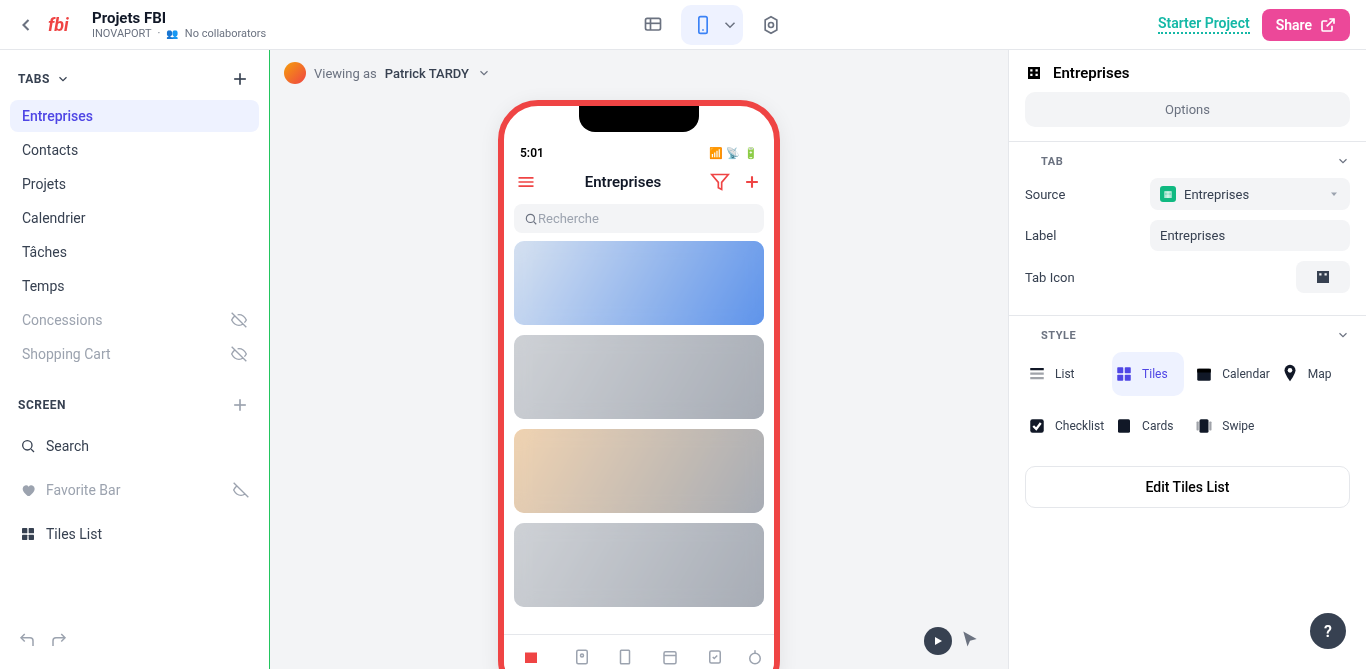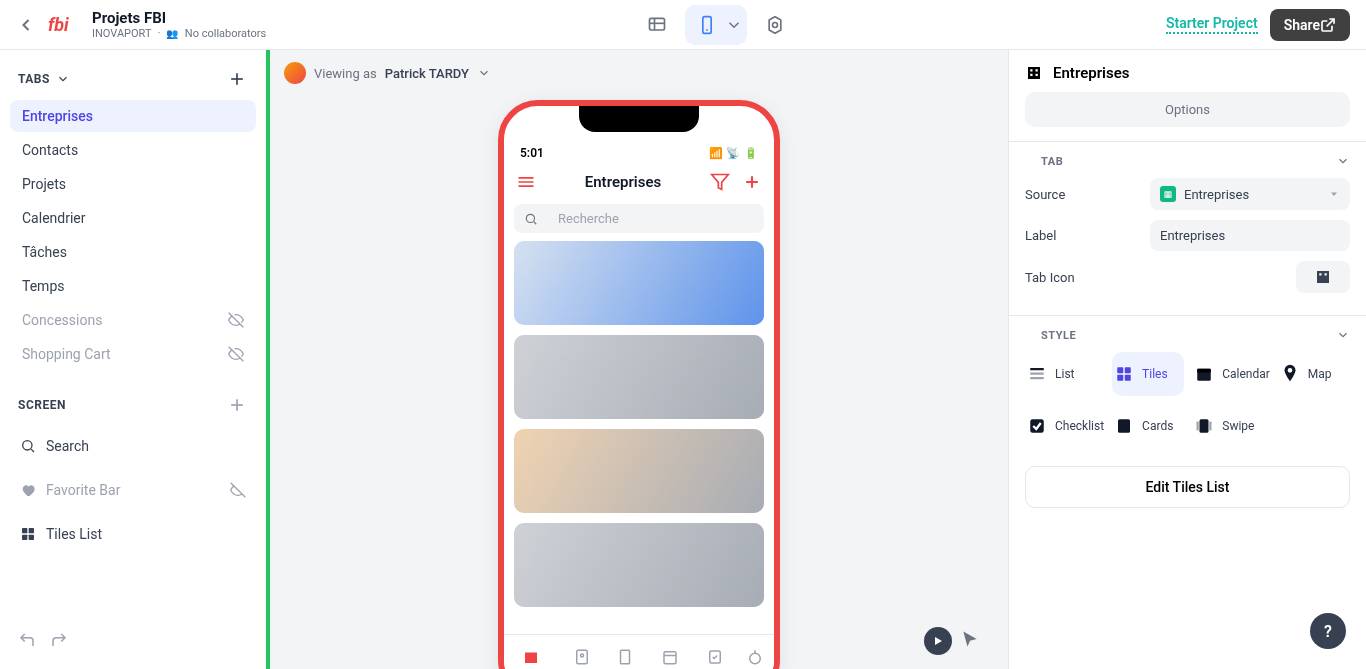--- a/index.html
+++ b/index.html
@@ -14,26 +14,26 @@
 .project-sub { font-size: 11px; color: #6b7280; display: flex; align-items: center; gap: 6px; }
 .collab-icon { font-size: 10px; }
 .center-controls { margin-left: auto; margin-right: auto; display: flex; gap: 8px; align-items: center; }
 .ctrl-btn { width: 40px; height: 36px; border: none; background: transparent; border-radius: 8px; display: flex; align-items: center; justify-content: center; color: #6b7280; cursor:pointer; }
 .ctrl-btn svg { width: 20px; height: 20px; }
 .phone-selector { display: flex; align-items: center; background: #eef2ff; border-radius: 10px; padding: 4px 4px; }
 .phone-selector .ctrl-btn { color: #3b82f6; background: transparent; width: 36px; height: 32px; }
 .phone-selector .chev { width: 18px; color: #6b7280; }
 .right-actions { display: flex; align-items: center; gap: 12px; }
 .starter-link { color: #14b8a6; font-weight: 600; font-size: 14px; cursor:pointer; border-bottom: 2px dotted #14b8a6; padding-bottom:1px;}
-.share-btn { background: #404040; color: #fff; border: none; border-radius: 8px; padding: 8px 14px; font-size: 14px; font-weight: 600; display: flex; align-items: center; cursor:pointer; }
+.share-btn { background: #ec4899; color: #fff; border: none; border-radius: 8px; padding: 8px 14px; font-size: 14px; font-weight: 600; display: flex; align-items: center; gap: 8px; cursor:pointer; }
 
 .main { flex: 1; display: flex; min-height: 0; }
 
 
-.sidebar { width: 270px; border-right: 4px solid #22c55e; padding: 12px 10px; display:flex; flex-direction:column; }
+.sidebar { width: 270px; border-right: 1px solid #22c55e; padding: 12px 10px; display:flex; flex-direction:column; }
 .section-header { display: flex; align-items: center; justify-content: space-between; padding: 6px 8px 10px; }
 .section-title { font-size: 12px; font-weight: 700; color: #374151; letter-spacing: .5px; display:flex; align-items:center; gap:6px;}
 .section-title .chev { width:14px; height:14px; }
 .add-btn { width: 22px; height: 22px; display:flex; align-items:center; justify-content:center; color:#374151; cursor:pointer; }
 .add-btn.dim { color:#9ca3af; }
 .tab-list { display: flex; flex-direction: column; gap: 2px; }
 .tab-item { padding: 8px 12px; border-radius: 8px; font-size: 14px; color: #374151; cursor: pointer; display:flex; align-items:center; justify-content:space-between; }
 .tab-item.active { background: #eef2ff; color: #4f46e5; font-weight: 500; }
 .tab-item.muted { color: #9ca3af; }
 .hidden-icon { width:16px; height:16px; color:#9ca3af; }
@@ -52,21 +52,21 @@
 .viewing-bar b { color:#374151; font-weight:500; }
 .phone-wrap { position:absolute; left:50%; top:50px; transform:translateX(-50%); }
 .phone { width:282px; height:600px; background:#fff; border-radius:40px; border: 6px solid #ef4444; position:relative; overflow:hidden; box-shadow: 0 4px 20px rgba(0,0,0,.08);}
 .notch { position:absolute; top:0; left:50%; transform:translateX(-50%); width:120px; height:26px; background:#000; border-radius: 0 0 16px 16px; z-index:3;}
 .statusbar { display:flex; justify-content:space-between; padding: 8px 16px 4px; font-size:12px; font-weight:600; color:#000;margin-top:32px;}
 .status-right { display:flex; gap:4px; align-items:center; font-size:11px;}
 .app-header { display:flex; align-items:center; justify-content:space-between; padding: 8px 12px;}
 .app-header svg{ width:20px; height:20px;}
 .app-title { font-weight:600; font-size:15px; color:#111827;}
 .app-header .red{ color:#ef4444;}
-.search-bar { margin: 4px 10px 8px; background:#f3f4f6; border-radius:8px; padding:7px 10px; display:flex; align-items:center; gap:20px; font-size:13px; color:#9ca3af;}
+.search-bar { margin: 4px 10px 8px; background:#f3f4f6; border-radius:8px; padding:7px 10px; display:flex; align-items:center; gap:0; font-size:13px; color:#9ca3af;}
 .search-bar svg{width:14px;height:14px; color:#6b7280;}
 .tiles { padding: 0 10px; display:flex; flex-direction:column; gap:10px;}
 .tile { height:84px; border-radius:10px; background: linear-gradient(120deg,#d1d5db,#9ca3af); filter: blur(0.5px); position:relative; overflow:hidden;}
 .tile::after{content:''; position:absolute; inset:0; backdrop-filter:blur(8px); background:rgba(200,200,200,.25);}
 .tile:nth-child(1){ background: linear-gradient(120deg,#dbeafe,#3b82f6);}
 .tile:nth-child(3){ background: linear-gradient(120deg,#fed7aa,#9ca3af);}
 .tabbar { position:absolute; bottom:0; left:0; right:0; height:60px; border-top:1px solid #e5e7eb; background:#fff; display:flex; justify-content:space-around; align-items:center; padding:4px 0 8px;}
 .tabbar-item { display:flex; flex-direction:column; align-items:center; gap:2px; font-size:8px; color:#9ca3af;}
 .tabbar-item svg{width:18px;height:18px;}
 .tabbar-item.active{ color:#ef4444;}

